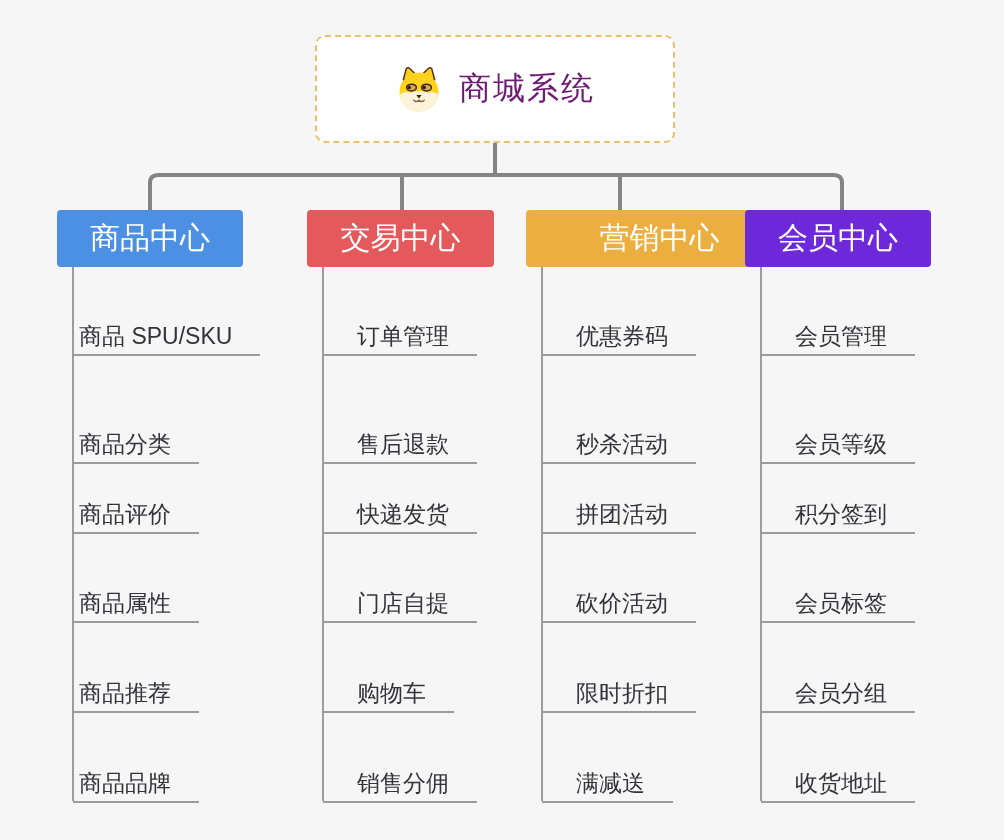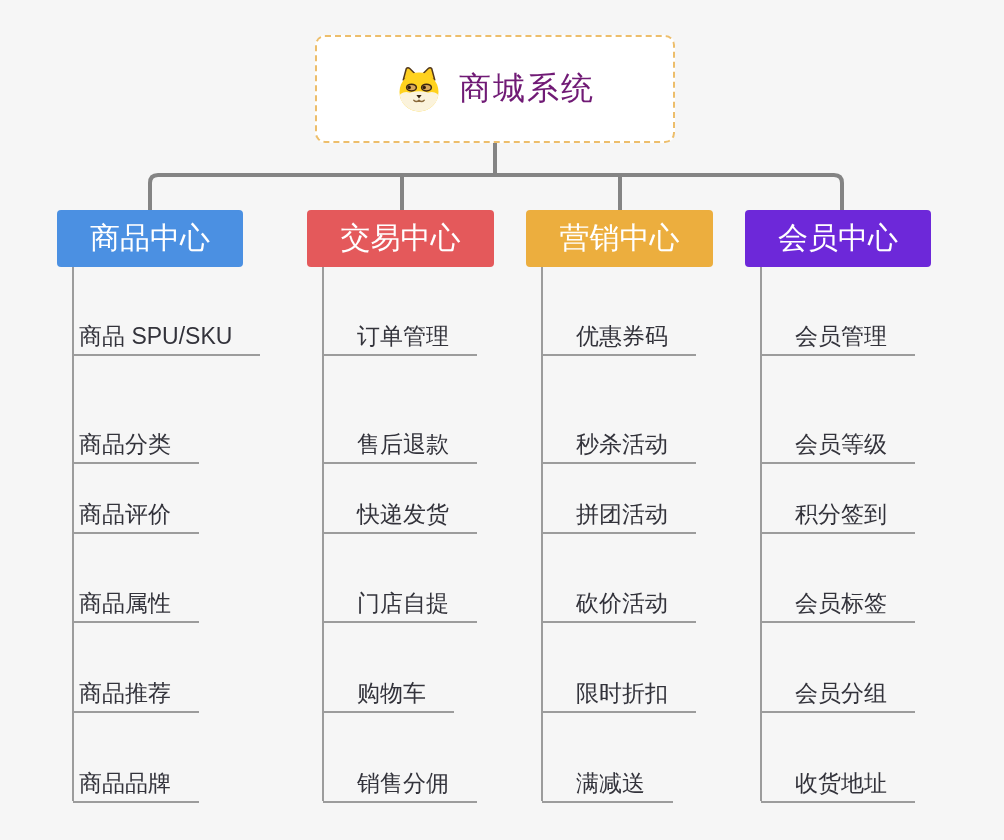--- a/index.html
+++ b/index.html
@@ -93,21 +93,21 @@
       </g>
 
       <path d="M28.5,40 h7 l-3.5,4.5 Z" fill="#352310"></path>
       <path d="M25,47 Q28.5,50.5 32,47 Q35.5,50.5 39,47" stroke="#8a6a3c" stroke-width="1.8" fill="none" stroke-linecap="round"></path>
     </svg>
     <span class="root-title">商城系统</span>
   </div>
 
   <div class="branch b0" style="background: rgb(75, 144, 226);">商品中心</div>
   <div class="branch b1" style="background: rgb(228, 89, 91);">交易中心</div>
-  <div class="branch b2" style="background: rgb(236, 174, 62);">营销中心</div>
+  <div class="branch b2" style="background: rgb(236, 174, 62); padding-left: 40px;">营销中心</div>
   <div class="branch b3" style="background: #6d28d9;">会员中心</div>
 
   <div class="leaf c0 r0">商品 SPU/SKU</div>
   <div class="leaf c0 r1">商品分类</div>
   <div class="leaf c0 r2">商品评价</div>
   <div class="leaf c0 r3">商品属性</div>
   <div class="leaf c0 r4">商品推荐</div>
   <div class="leaf c0 r5">商品品牌</div>
 
   <div class="leaf c1 r0">订单管理</div>

